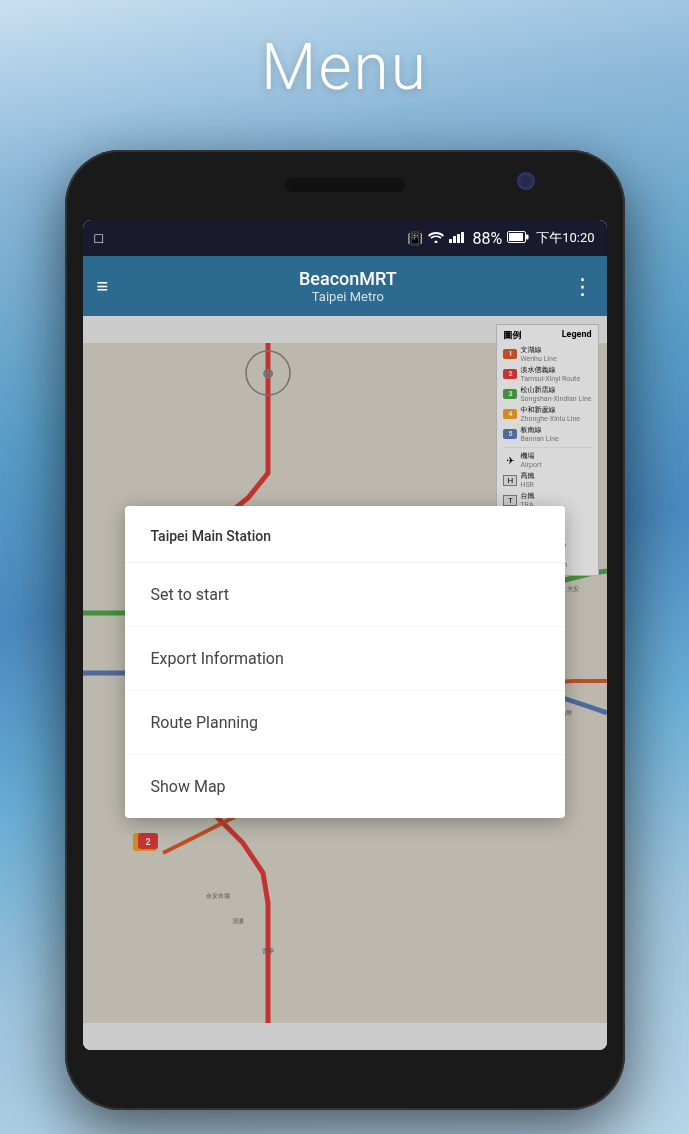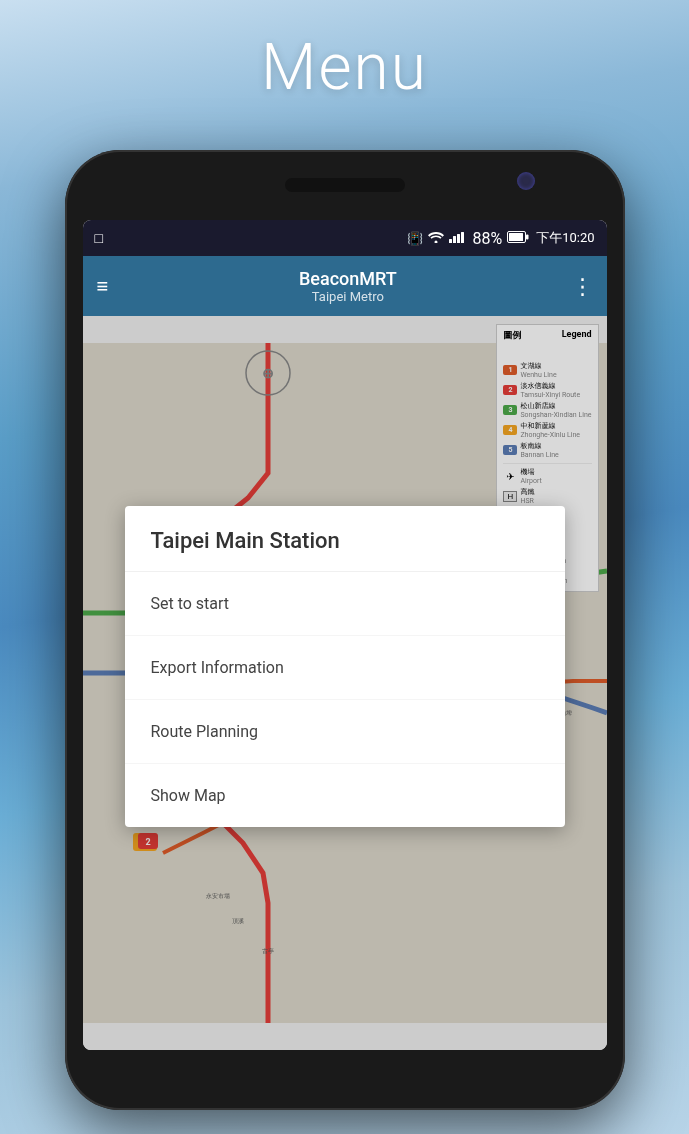--- a/index.html
+++ b/index.html
@@ -191,21 +191,21 @@
       border: 1px solid #ccc;
       padding: 4px 6px;
       font-size: 8px;
       z-index: 16;
       min-width: 100px;
     }
 
     .legend-title {
       font-size: 9px;
       font-weight: bold;
-      margin-bottom: 19px;
+      margin-bottom: 3px;
       display: flex;
       justify-content: space-between;
     }
 
     .legend-item {
       display: flex;
       align-items: center;
       margin-bottom: 2px;
       gap: 3px;
       font-size: 7px;
@@ -233,21 +233,21 @@
       width: 440px;
       background: white;
       border-radius: 4px;
       box-shadow: 0 4px 20px rgba(0,0,0,0.3);
       z-index: 50;
       overflow: hidden;
     }
 
     .context-menu-title {
       padding: 22px 26px 18px;
-      font-size: 22px;
+      font-size: 14px;
       font-weight: 500;
       color: #333;
       border-bottom: 1px solid #f0f0f0;
     }
 
     .context-menu-item {
       padding: 22px 26px;
       font-size: 16px;
       color: #444;
       cursor: pointer;

